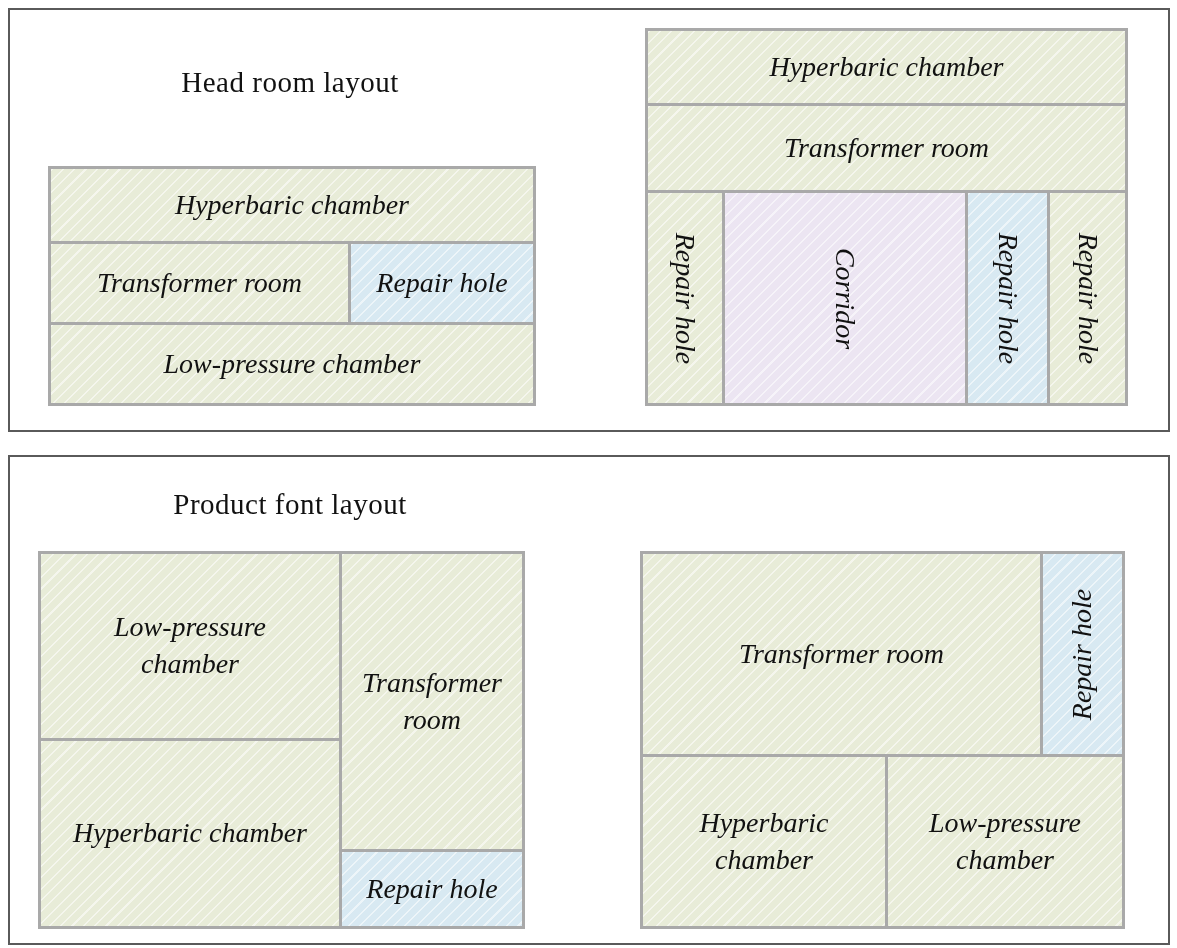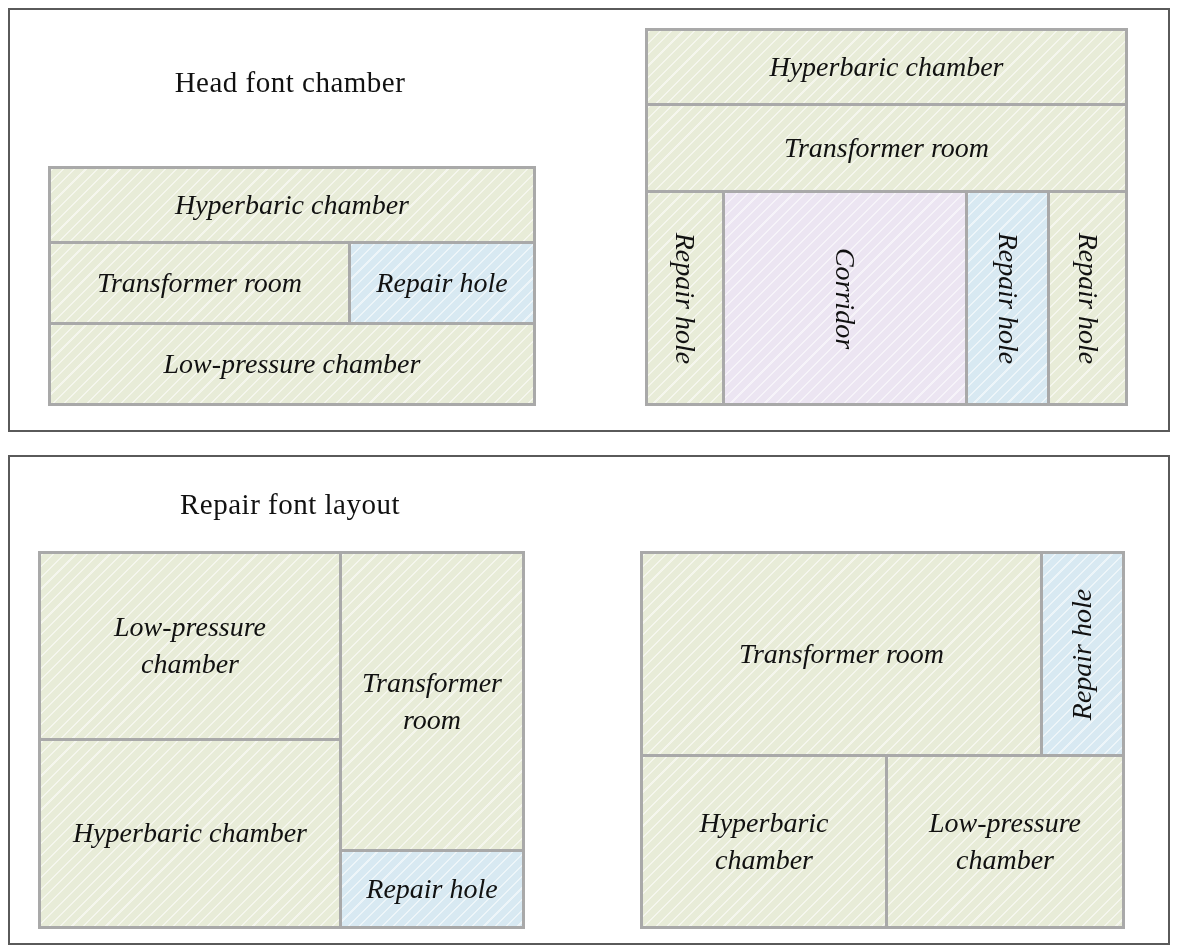--- a/index.html
+++ b/index.html
@@ -69,22 +69,22 @@
   #b2c2{left:1040px;top:551px;width:85px;height:206px;}
   #b2c3{left:640px;top:754px;width:248px;height:175px;}
   #b2c4{left:885px;top:754px;width:240px;height:175px;}
 </style>
 </head>
 <body>
 
 <div class="panel" id="panelA"></div>
 <div class="panel" id="panelB"></div>
 
-<div class="panel-title" id="titleA">Head font chamber</div>
-<div class="panel-title" id="titleB">Repair font layout</div>
+<div class="panel-title" id="titleA">Head room layout</div>
+<div class="panel-title" id="titleB">Product font layout</div>
 
 <div class="cell green" id="a1c1">
   <span class="label">Hyperbaric chamber</span>
 </div>
 <div class="cell green" id="a1c2">
   <span class="label">Transformer room</span>
 </div>
 <div class="cell blue" id="a1c3">
   <span class="label">Repair hole</span>
 </div>

